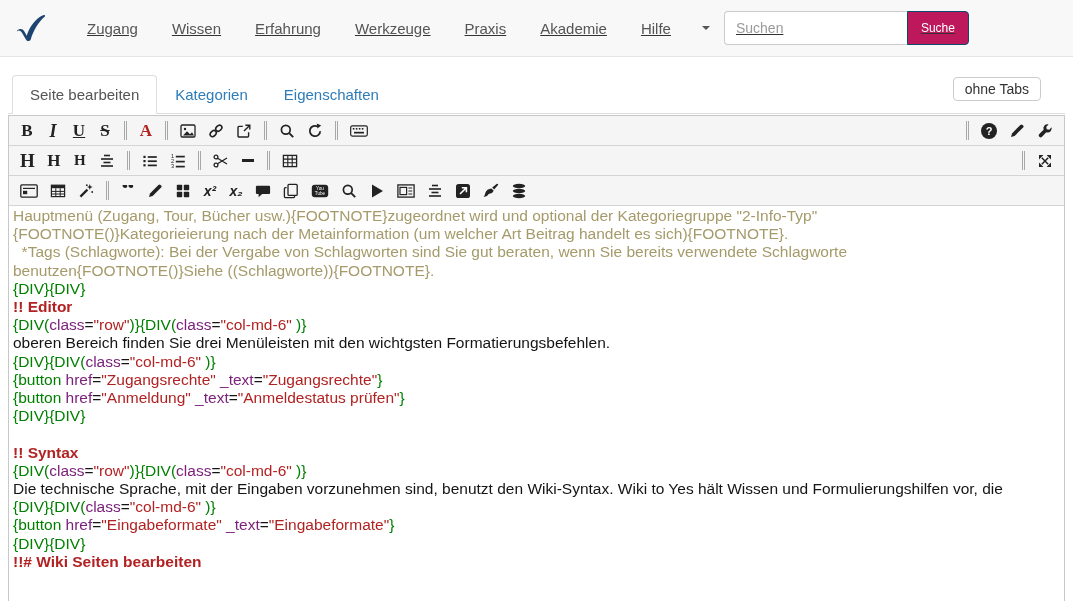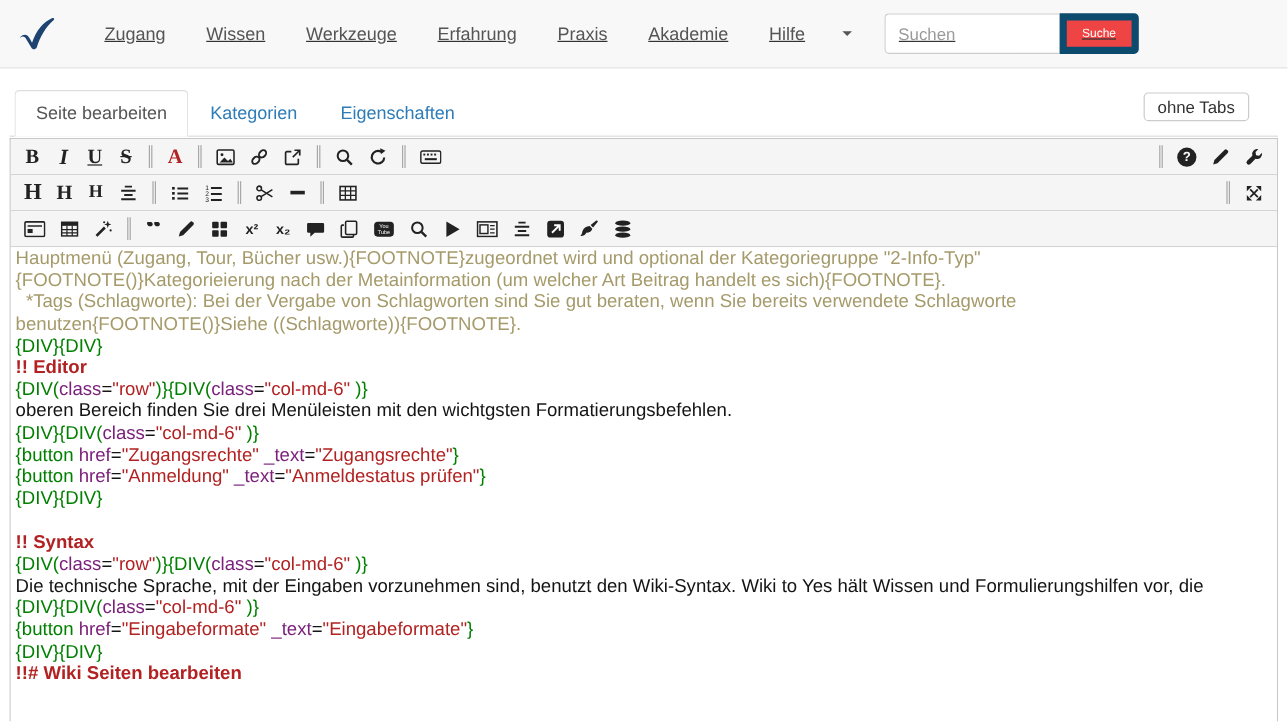--- a/index.html
+++ b/index.html
@@ -9,24 +9,24 @@
   }
   
   .navbar{height:57px;background:#f8f8f8;border-bottom:1px solid #e4e4e4;
     display:flex;align-items:center;padding:0 14px;box-sizing:border-box;text-decoration:underline;}
   .logo{margin-right:22px;display:flex;align-items:center;cursor:pointer;}
   .nav-menu{display:flex;align-items:center;}
   .nav-item{color:#555;font-size:15px;padding:6px 17px;text-decoration:none;cursor:pointer;white-space:nowrap;}
   .caret-wrap{padding:6px 14px;cursor:pointer;display:flex;align-items:center;}
   .caret-down{width:0;height:0;border-left:4px solid transparent;border-right:4px solid transparent;border-top:4px solid #555;}
   .search-group{margin-left:auto;margin-right:110px;display:flex;}
-  .search-input{width:146px;height:34px;border:1px solid #ccc;border-right:none;border-radius:4px 0 0 4px;
+  .search-input{width:183px;height:34px;border:1px solid #ccc;border-right:none;border-radius:4px 0 0 4px;
     padding:0 11px;font-size:14px;box-sizing:border-box;outline:none;color:#8b5cf6;font-family:"Liberation Sans",sans-serif;}
   .search-input::placeholder{color:#9a9a9a;}
-  .search-btn{height:34px;background:#ef4444;border:6px solid #0c4a6e;color:#fff;font-size:10px;
+  .search-btn{height:34px;background:#be185d;border:1px solid #0c4a6e;color:#fff;font-size:12px;
     padding:0 13px;border-radius:0 4px 4px 0;cursor:pointer;font-family:"Liberation Sans",sans-serif;}
   
   .tabs-row{margin:18px 8px 0;display:flex;align-items:flex-start;border-bottom:1px solid #ddd;padding:0 4px;}
   .tab{font-size:15px;padding:10px 17px;color:#2e7cb8;cursor:pointer;margin-bottom:-1px;
     border:1px solid transparent;border-radius:4px 4px 0 0;text-decoration:none;white-space:nowrap;}
   .tab.active{background:#fff;color:#555;border-color:#ddd;border-bottom-color:#fff;}
   .no-tabs-btn{margin-left:auto;margin-top:2px;margin-right:20px;font-size:14px;color:#333;background:#fff;
     border:1px solid #ccc;border-radius:4px;padding:3px 11px;cursor:pointer;font-family:"Liberation Sans",sans-serif;}
   
   .editor-wrap{margin:1px 8px 0;border:1px solid #c8c8c8;border-bottom:none;}
@@ -40,21 +40,21 @@
   .g-serif{font-family:"Liberation Serif",serif;font-size:17px;font-weight:bold;color:#222;line-height:1;}
   .g-it{font-style:italic;font-size:18px;}
   .g-u{text-decoration:underline;}
   .g-s{text-decoration:line-through;font-weight:bold;}
   .g-a{color:#b22222;}
   .help-circle{width:16px;height:16px;border-radius:50%;background:#222;color:#fff;font-size:11px;
     font-weight:bold;display:inline-flex;align-items:center;justify-content:center;}
   .hr-bar{display:inline-block;width:12px;height:3px;background:#222;}
   .q-glyph{font-family:"Liberation Serif",serif;font-size:27px;font-weight:bold;line-height:8px;
     display:inline-block;height:12px;overflow:hidden;color:#222;}
-  .t-glyph{font-size:12px;font-weight:bold;color:#222;line-height:1;}
+  .t-glyph{font-size:14px;font-weight:bold;color:#222;line-height:1;font-style:italic;}
   
   .cm-area{height:393px;background:#fff;padding:1px 4px;overflow:hidden;
     font-size:15.5px;line-height:18.2px;color:#141414;cursor:text;}
   .cm-line{white-space:pre;}
   .tok-tan{color:#a59a6a;}
   .tok-green{color:#008000;}
   .tok-purple{color:#7b217b;}
   .tok-str{color:#b22222;}
   .tok-red{color:#b22222;font-weight:bold;margin-top:20px;}
   .tok-txt{color:#141414;}
@@ -64,22 +64,22 @@
 
 <header class="navbar">
   <span class="logo">
     <svg width="34" height="30" viewBox="0 0 36 32">
       <path d="M3 19 C6.5 15.5 10 17 12 21.5 L13.4 24.2 C17 13.5 23.5 5.5 31.5 2.2 C33 1.7 33.7 3.1 32.5 4.1 C26 9.6 20.8 18.2 17.6 28.4 C16.2 30.6 13.8 30.5 12.6 28.2 L8.2 20.8 C6.6 18.4 4.8 18 3 19.6 Z" fill="#1d4370"></path>
     </svg>
   </span>
   <nav class="nav-menu">
       <a class="nav-item">Zugang</a>
       <a class="nav-item">Wissen</a>
+      <a class="nav-item">Erfahrung</a>
       <a class="nav-item">Werkzeuge</a>
-      <a class="nav-item">Erfahrung</a>
       <a class="nav-item">Praxis</a>
       <a class="nav-item">Akademie</a>
       <a class="nav-item">Hilfe</a>
     </nav>
   <span class="caret-wrap">
     <span class="caret-down"></span>
   </span>
   <div class="search-group">
     <input class="search-input" type="text" placeholder="Suchen" style="">
     <button class="search-btn">Suche</button>

